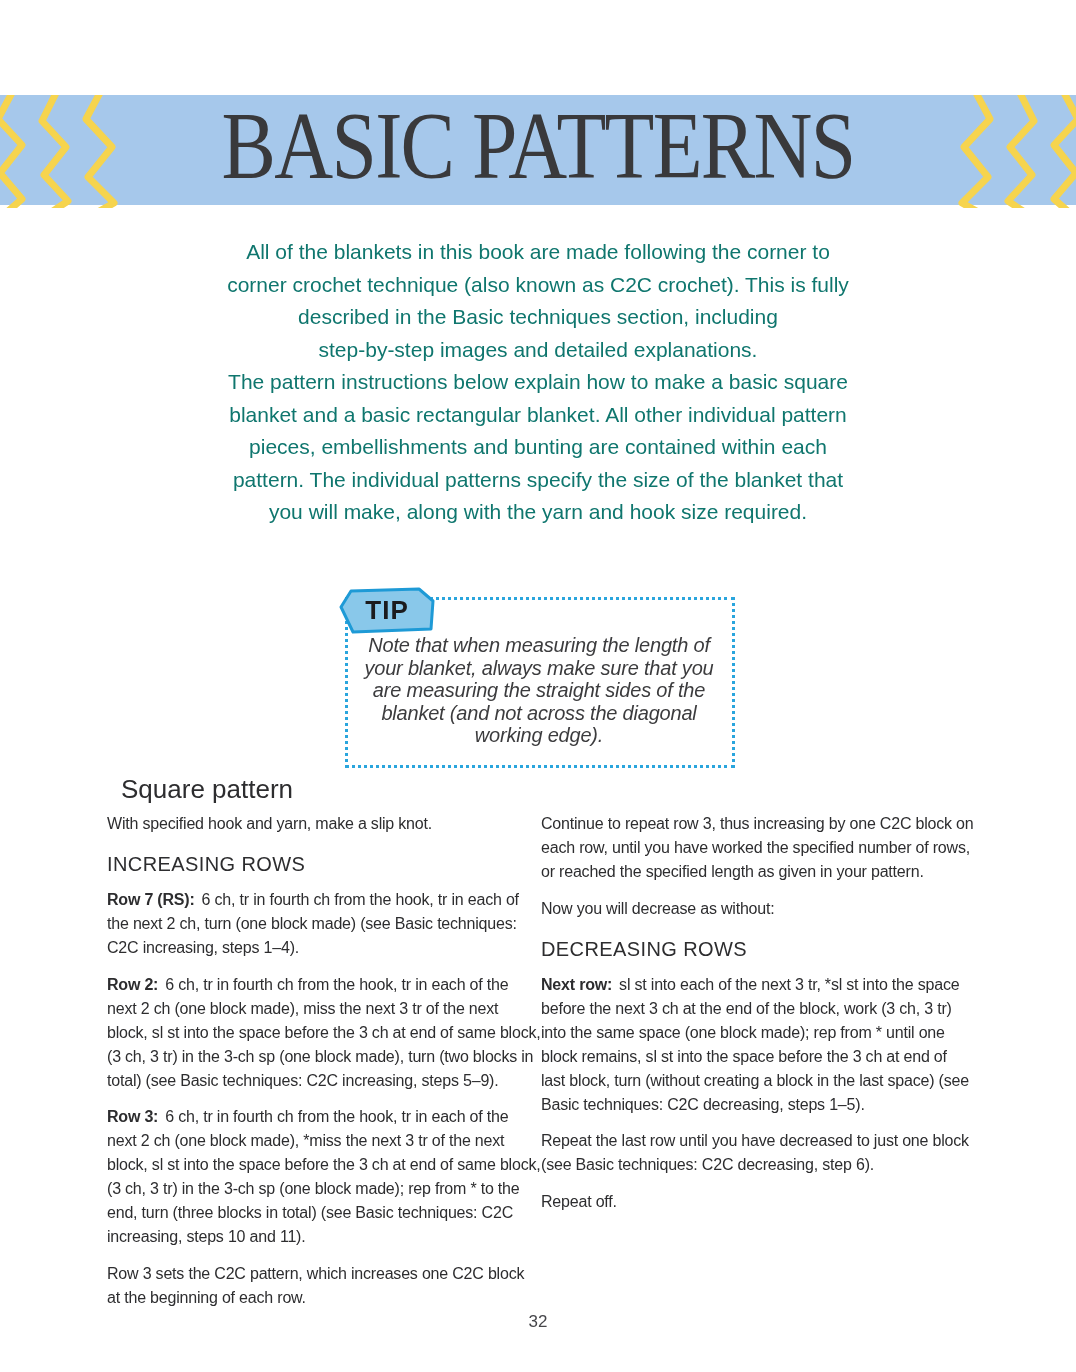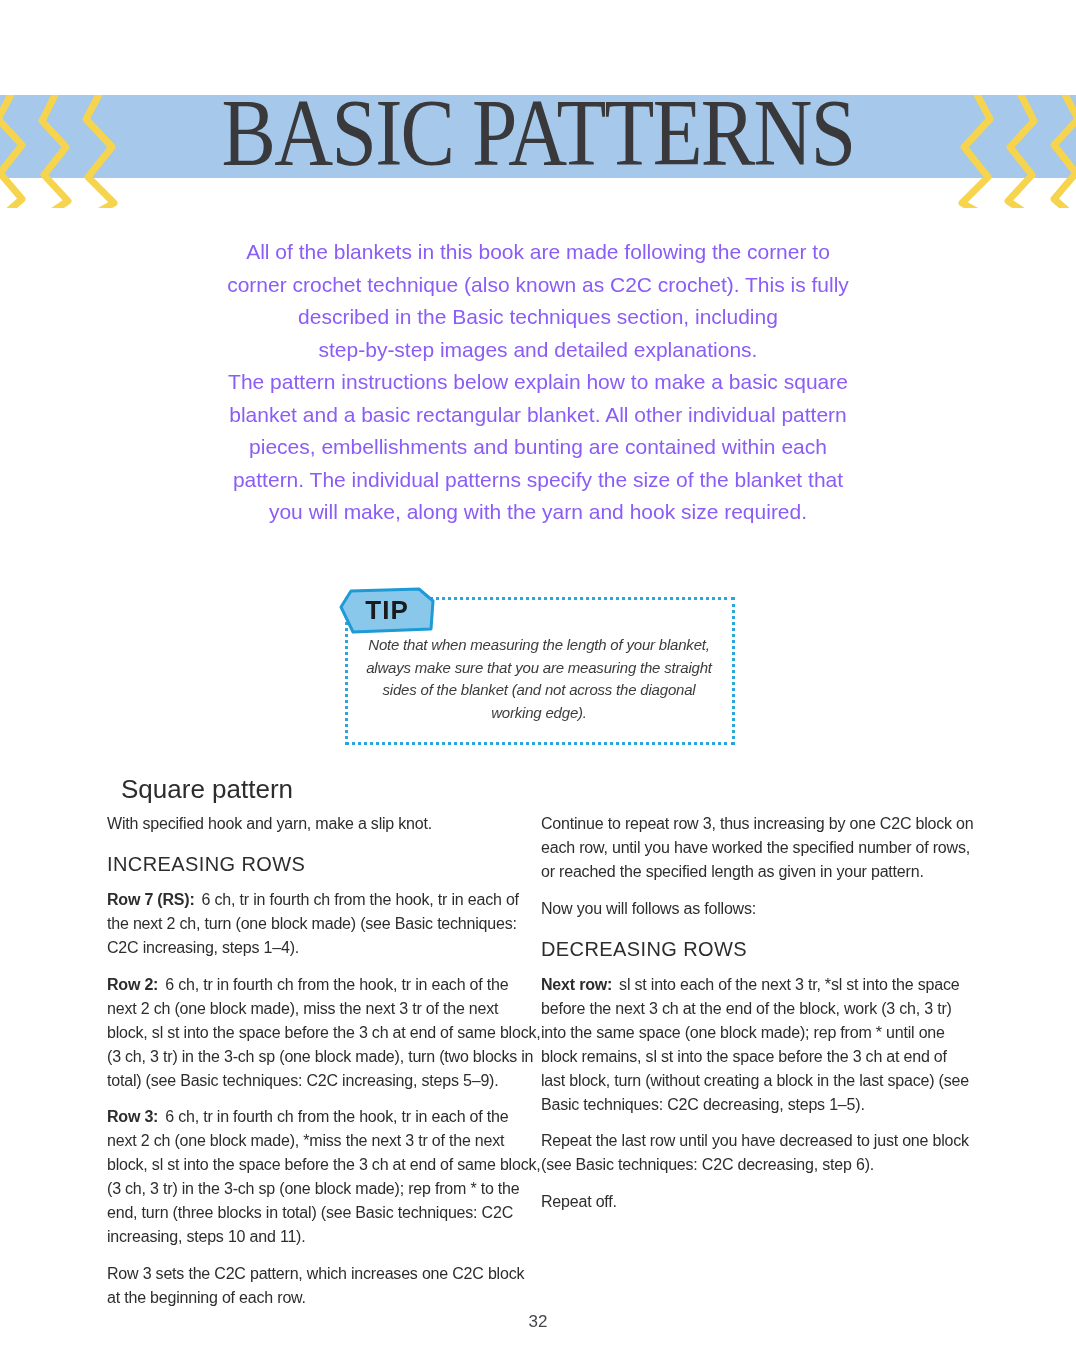--- a/index.html
+++ b/index.html
@@ -9,21 +9,21 @@
     width: 1076px;
     height: 1372px;
     background: #ffffff;
     overflow: hidden;
   }
 
   
   .banner {
     position: absolute;
     top: 95px; left: 0;
-    width: 1076px; height: 83px;
+    width: 1076px; height: 110px;
     background: #a6c8eb;
   }
   .zigzag { position: absolute; top: 0; height: 113px; width: 135px; }
   .zigzag.left  { left: 0; }
   .zigzag.right { right: 0; }
   .banner-title {
     position: absolute;
     top: 50%; left: 50%;
     transform: translate(-50%, -54%) scaleX(0.85);
     margin: 0;
@@ -34,21 +34,21 @@
     color: #39393b;
     white-space: nowrap;
   }
 
   
   .intro {
     position: absolute;
     top: 236px; left: 0;
     width: 1076px;
     text-align: center;
-    color: #8b5cf6;
+    color: #0f766e;
     font-size: 21px;
     line-height: 32.5px;
     font-weight: 400;
   }
 
   
   .tip {
     position: absolute;
     top: 597px; left: 345px;
     width: 390px;
@@ -68,21 +68,21 @@
     top: 50%; left: 50%;
     transform: translate(-50%, -52%);
     font-size: 26px;
     font-weight: bold;
     letter-spacing: 1px;
     color: #1b1b1d;
   }
   .tip-text {
     margin: 0;
     font-style: italic;
-    font-size: 15px;
+    font-size: 20px;
     letter-spacing: -0.2px;
     line-height: 22.5px;
     color: #3c3c3e;
   }
 
   
   .section-title {
     position: absolute;
     top: 760px; left: 107px;
     margin: 14px;
@@ -178,21 +178,21 @@
       <p>With specified hook and yarn, make a slip knot.</p>
       <h3>INCREASING ROWS</h3>
       <p><strong>Row 7 (RS):</strong><span>6 ch, tr in fourth ch from the hook, tr in each of the next 2 ch, turn (one block made) (see Basic techniques: C2C increasing, steps 1–4).</span></p>
       <p><strong>Row 2:</strong><span>6 ch, tr in fourth ch from the hook, tr in each of the next 2 ch (one block made), miss the next 3 tr of the next block, sl st into the space before the 3 ch at end of same block, (3 ch, 3 tr) in the 3-ch sp (one block made), turn (two blocks in total) (see Basic techniques: C2C increasing, steps 5–9).</span></p>
       <p><strong>Row 3:</strong><span>6 ch, tr in fourth ch from the hook, tr in each of the next 2 ch (one block made), *miss the next 3 tr of the next block, sl st into the space before the 3 ch at end of same block, (3 ch, 3 tr) in the 3-ch sp (one block made); rep from * to the end, turn (three blocks in total) (see Basic techniques: C2C increasing, steps 10 and 11).</span></p>
       <p>Row 3 sets the C2C pattern, which increases one C2C block at the beginning of each row.</p>
     </div>
 
     <div class="col">
       <p>Continue to repeat row 3, thus increasing by one C2C block on each row, until you have worked the specified number of rows, or reached the specified length as given in your pattern.</p>
-      <p>Now you will follows as follows:</p>
+      <p>Now you will decrease as without:</p>
       <h3>DECREASING ROWS</h3>
       <p><strong>Next row:</strong><span>sl st into each of the next 3 tr, *sl st into the space before the next 3 ch at the end of the block, work (3 ch, 3 tr) into the same space (one block made); rep from * until one block remains, sl st into the space before the 3 ch at end of last block, turn (without creating a block in the last space) (see Basic techniques: C2C decreasing, steps 1–5).</span></p>
       <p>Repeat the last row until you have decreased to just one block (see Basic techniques: C2C decreasing, step 6).</p>
       <p>Repeat off.</p>
     </div>
 
   </div>
 
   <footer class="page-number">32</footer>
 

